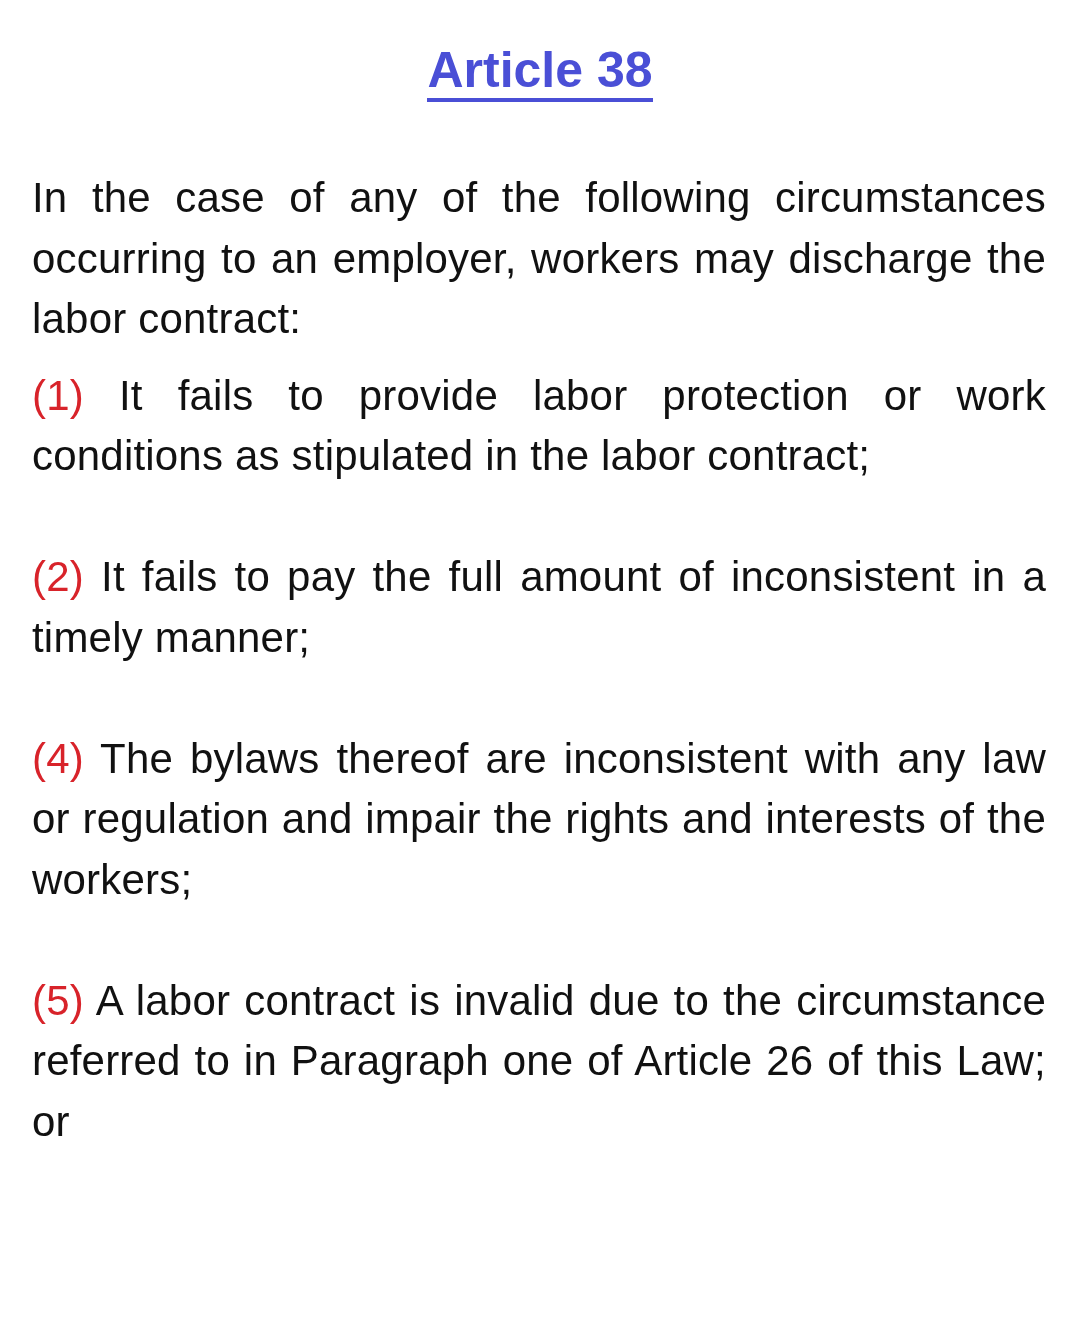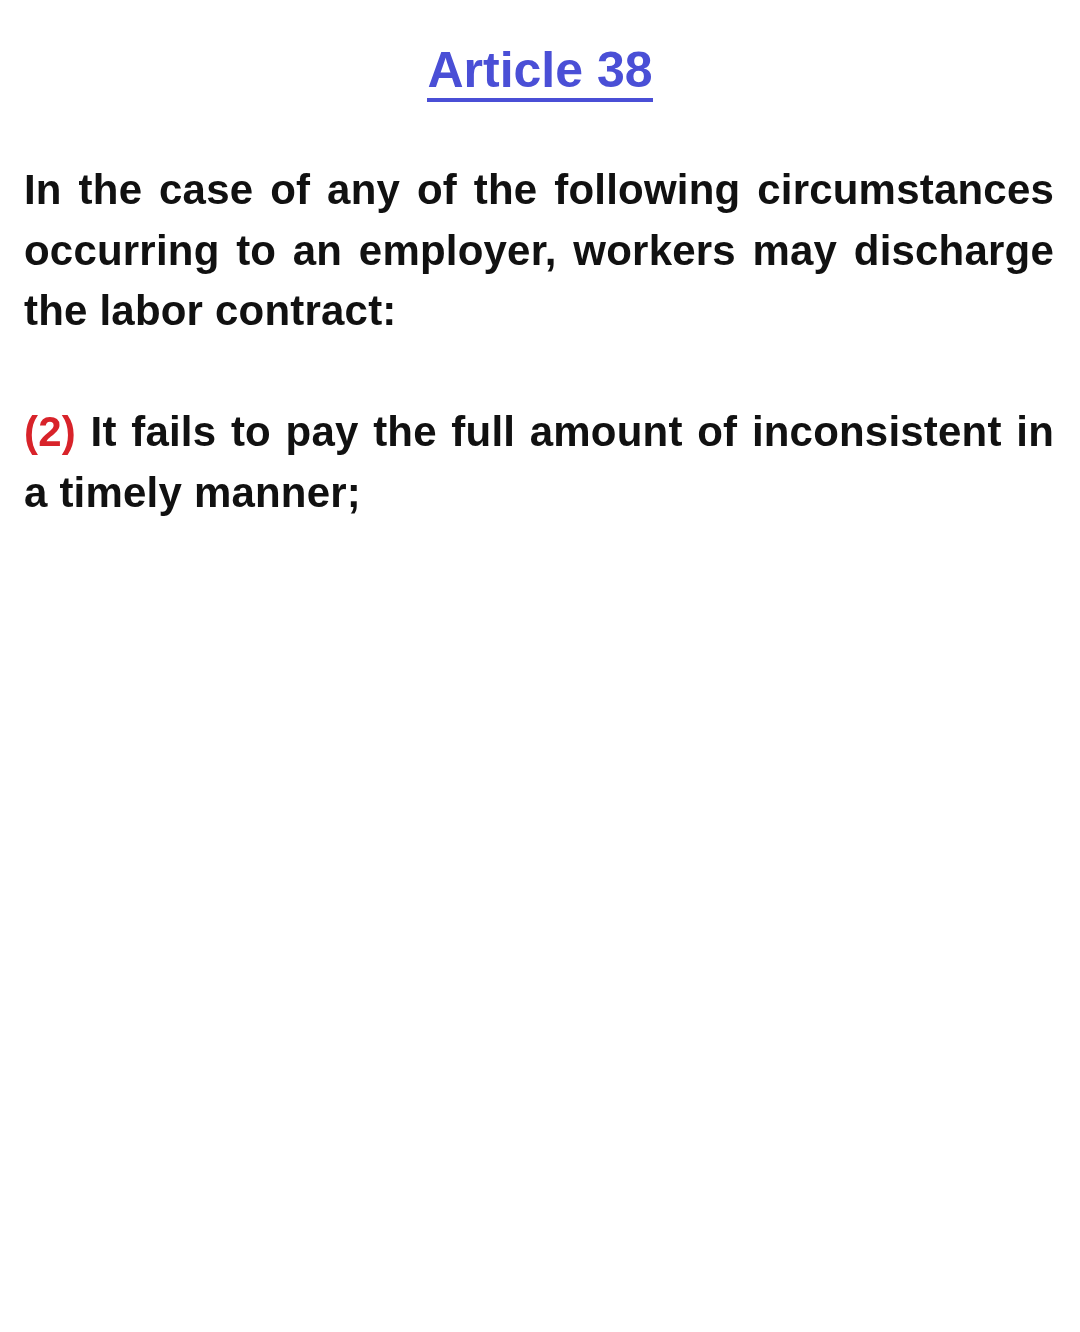--- a/index.html
+++ b/index.html
@@ -32,24 +32,23 @@
     }
     .content {
       position: absolute;
       top: 152px;
       left: 16px;
       width: 1046px;
       font-size: 42px;
       line-height: 60.5px;
     }
     .para {
-      margin: 8px;
+      margin: 16px;
       text-align: justify;
       letter-spacing: 0.2px;
-      font-weight: bold;
     }
     .intro {
       text-align: justify;
     }
     .item {
       margin-top: 60.5px;
     }
     .item.first {
       margin-top: 0;
     }
@@ -60,18 +59,21 @@
 </head>
 <body>
 
 <div class="title">
   <span>Article 38</span>
 </div>
 
 <div class="content">
   <p class="para intro">In the case of any of the following circumstances occurring to an employer, workers may discharge the labor contract:</p>
 
+  <p class="para item first"><span class="num">(1)</span><span> It fails to provide labor protection or work conditions as stipulated in the labor contract;</span></p>
 
   <p class="para item"><span class="num">(2)</span><span> It fails to pay the full amount of inconsistent in a timely manner;</span></p>
 
 
+  <p class="para item"><span class="num">(4)</span><span> The bylaws thereof are inconsistent with any law or regulation and impair the rights and interests of the workers;</span></p>
 
+  <p class="para item"><span class="num">(5)</span><span> A labor contract is invalid due to the circumstance referred to in Paragraph one of Article 26 of this Law; or</span></p>
 </div>
 
 </body></html>

